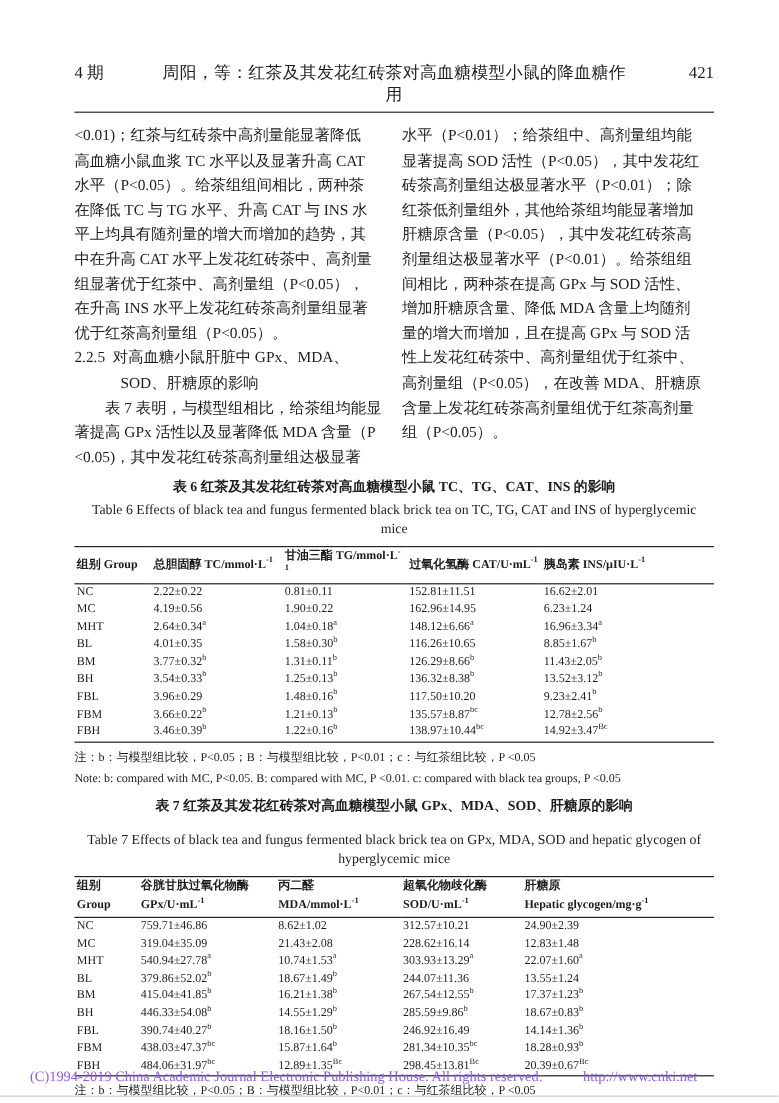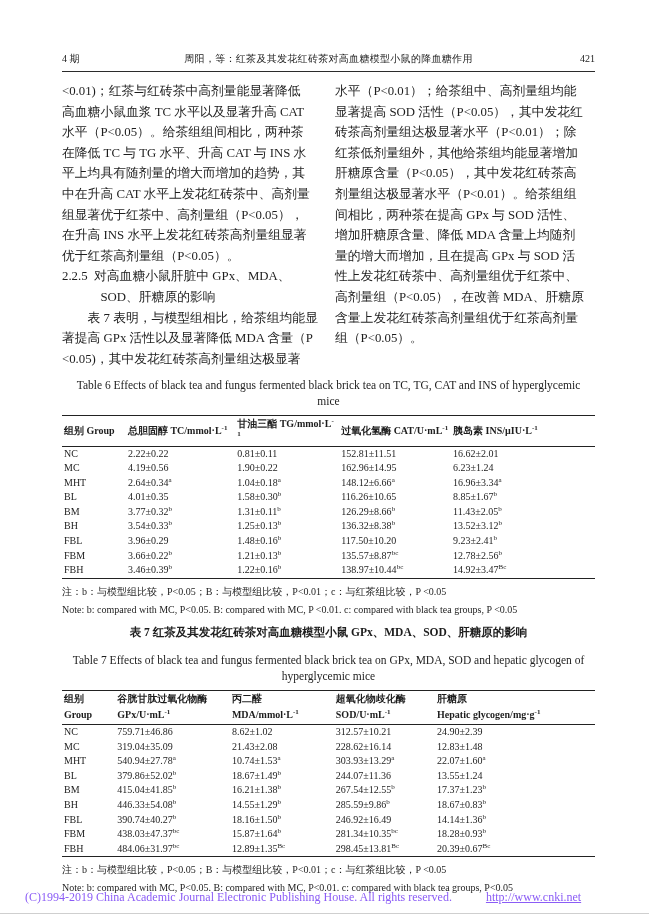--- a/index.html
+++ b/index.html
@@ -4,21 +4,21 @@
 <style>
   html,body{margin:0;padding:0;background:#ffffff;}
   .page{
     width:649px;height:919px;background:#ffffff;position:relative;
     box-sizing:border-box;padding:52px 54px 0 62px;
     font-family:"Liberation Serif","DejaVu Serif",serif;color:#1d1d1d;
     overflow:hidden;
   }
   
   .pagehead{display:flex;justify-content:space-between;align-items:baseline;
-    font-size:10px;border-bottom:1.2px solid #2b2b2b;padding-bottom:5px;}
+    font-size:14px;border-bottom:1.2px solid #2b2b2b;padding-bottom:5px;}
   .pagehead .issue{width:70px;}
   .pagehead .ptitle{flex:1;text-align:center;letter-spacing:.3px;}
   .pagehead .pageno{width:70px;text-align:right;}
   
   .columns{display:flex;gap:13px;margin-top:9px;}
   .col{width:260px;font-size:12.8px;line-height:20.6px;white-space:pre-wrap;}
   .bodyline{min-height:20.6px;}
   
   .table-block{margin-top:8px;}
   .tbl-title-cn{text-align:center;font-weight:bold;font-size:11.5px;line-height:15px;margin-top:8px;}
@@ -29,40 +29,41 @@
   th,td{text-align:left;padding:1px 2px;line-height:12.6px;font-weight:normal;overflow:hidden;}
   thead th{font-weight:bold;padding:2px 2px;}
   thead tr.hdr-en th{font-weight:bold;}
   sup{font-size:7px;line-height:0;}
   .note{font-size:10px;line-height:14px;margin-top:4px;}
   .note-cn{margin-top:6px;}
   
   .pagefoot{position:absolute;left:25px;right:20px;bottom:14px;
     color:#8b5cf6;font-size:12px;display:flex;align-items:baseline;}
   .pagefoot .copy{}
-  .pagefoot .url{margin-left:34px;text-decoration:underline;}
+  .pagefoot .url{margin-left:34px;}
   .page::after{content:"";position:absolute;left:0;right:0;bottom:5px;border-top:1px solid #cfcfcf;}
 </style>
 </head>
 <body>
 
 <div class="page">
 
   <div class="pagehead">
     <span class="issue">4 期</span>
     <span class="ptitle">周阳，等：红茶及其发花红砖茶对高血糖模型小鼠的降血糖作用</span>
     <span class="pageno">421</span>
   </div>
 
   <div class="columns">
     <div class="col"><div class="bodyline">&lt;0.01)；红茶与红砖茶中高剂量能显著降低</div><div class="bodyline">高血糖小鼠血浆 TC 水平以及显著升高 CAT</div><div class="bodyline">水平（P&lt;0.05）。给茶组组间相比，两种茶</div><div class="bodyline">在降低 TC 与 TG 水平、升高 CAT 与 INS 水</div><div class="bodyline">平上均具有随剂量的增大而增加的趋势，其</div><div class="bodyline">中在升高 CAT 水平上发花红砖茶中、高剂量</div><div class="bodyline">组显著优于红茶中、高剂量组（P&lt;0.05），</div><div class="bodyline">在升高 INS 水平上发花红砖茶高剂量组显著</div><div class="bodyline">优于红茶高剂量组（P&lt;0.05）。</div><div class="bodyline">2.2.5  对高血糖小鼠肝脏中 GPx、MDA、</div><div class="bodyline">　　　SOD、肝糖原的影响</div><div class="bodyline">　　表 7 表明，与模型组相比，给茶组均能显</div><div class="bodyline">著提高 GPx 活性以及显著降低 MDA 含量（P</div><div class="bodyline">&lt;0.05)，其中发花红砖茶高剂量组达极显著</div></div>
     <div class="col"><div class="bodyline">水平（P&lt;0.01）；给茶组中、高剂量组均能</div><div class="bodyline">显著提高 SOD 活性（P&lt;0.05），其中发花红</div><div class="bodyline">砖茶高剂量组达极显著水平（P&lt;0.01）；除</div><div class="bodyline">红茶低剂量组外，其他给茶组均能显著增加</div><div class="bodyline">肝糖原含量（P&lt;0.05），其中发花红砖茶高</div><div class="bodyline">剂量组达极显著水平（P&lt;0.01）。给茶组组</div><div class="bodyline">间相比，两种茶在提高 GPx 与 SOD 活性、</div><div class="bodyline">增加肝糖原含量、降低 MDA 含量上均随剂</div><div class="bodyline">量的增大而增加，且在提高 GPx 与 SOD 活</div><div class="bodyline">性上发花红砖茶中、高剂量组优于红茶中、</div><div class="bodyline">高剂量组（P&lt;0.05），在改善 MDA、肝糖原</div><div class="bodyline">含量上发花红砖茶高剂量组优于红茶高剂量</div><div class="bodyline">组（P&lt;0.05）。</div></div>
   </div>
 
   <div class="table-block">
+    <div class="tbl-title-cn">表 6 红茶及其发花红砖茶对高血糖模型小鼠 TC、TG、CAT、INS 的影响</div>
     <div class="tbl-title-en">Table 6 Effects of black tea and fungus fermented black brick tea on TC, TG, CAT and INS of hyperglycemic mice</div>
     <table id="tbl6">
       <colgroup>
         <col style="width:12%">
           <col style="width:20.5%">
           <col style="width:19.5%">
           <col style="width:21%">
           <col style="width:27%">
       </colgroup>
       <thead>

